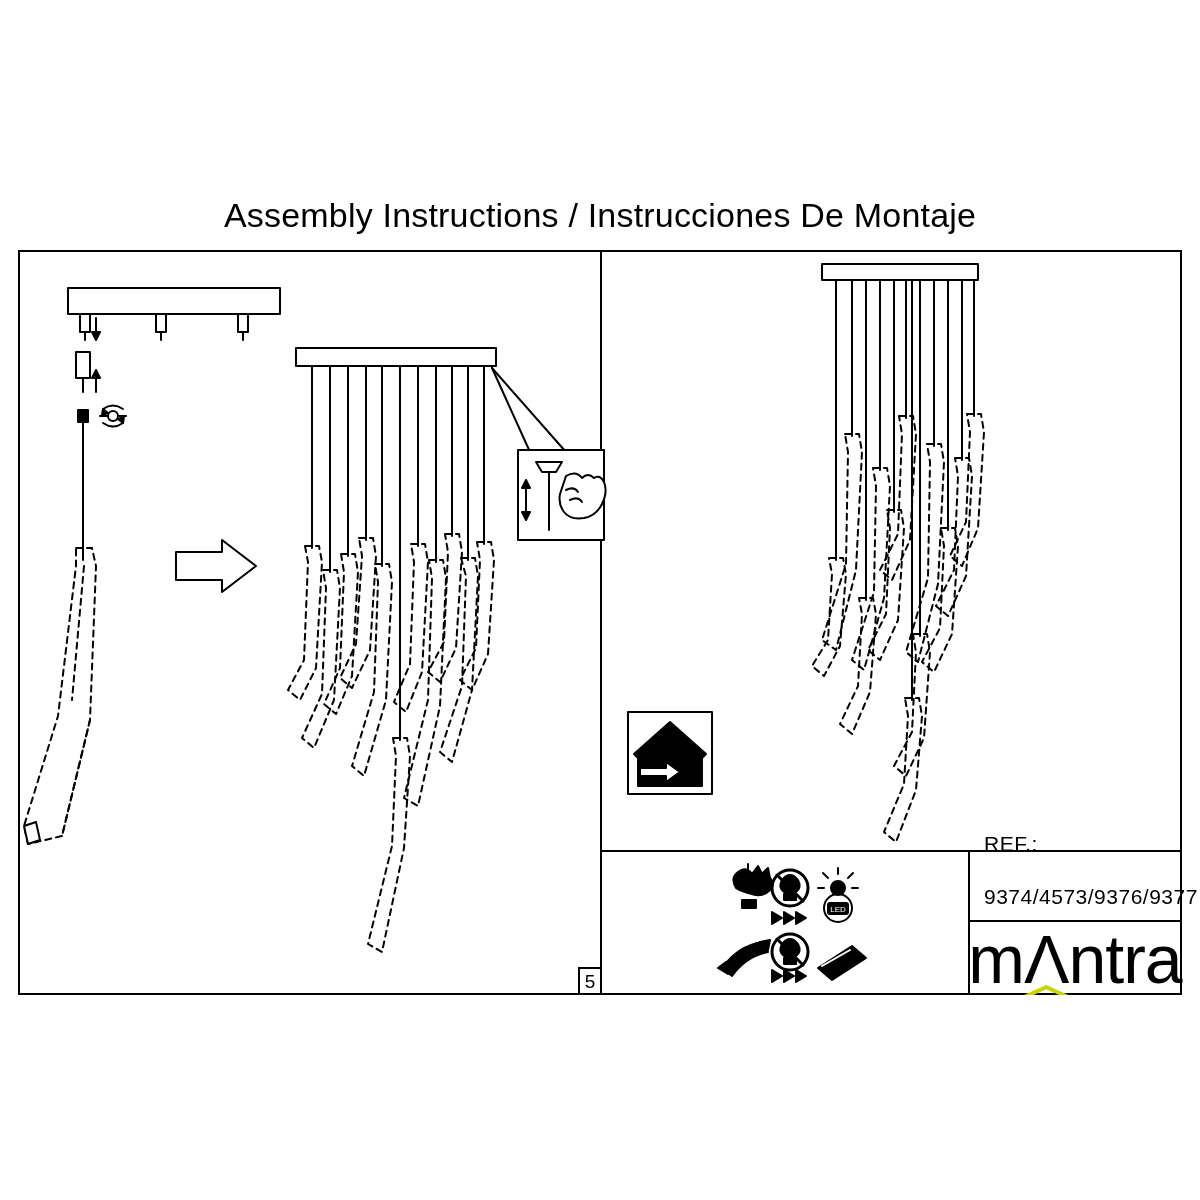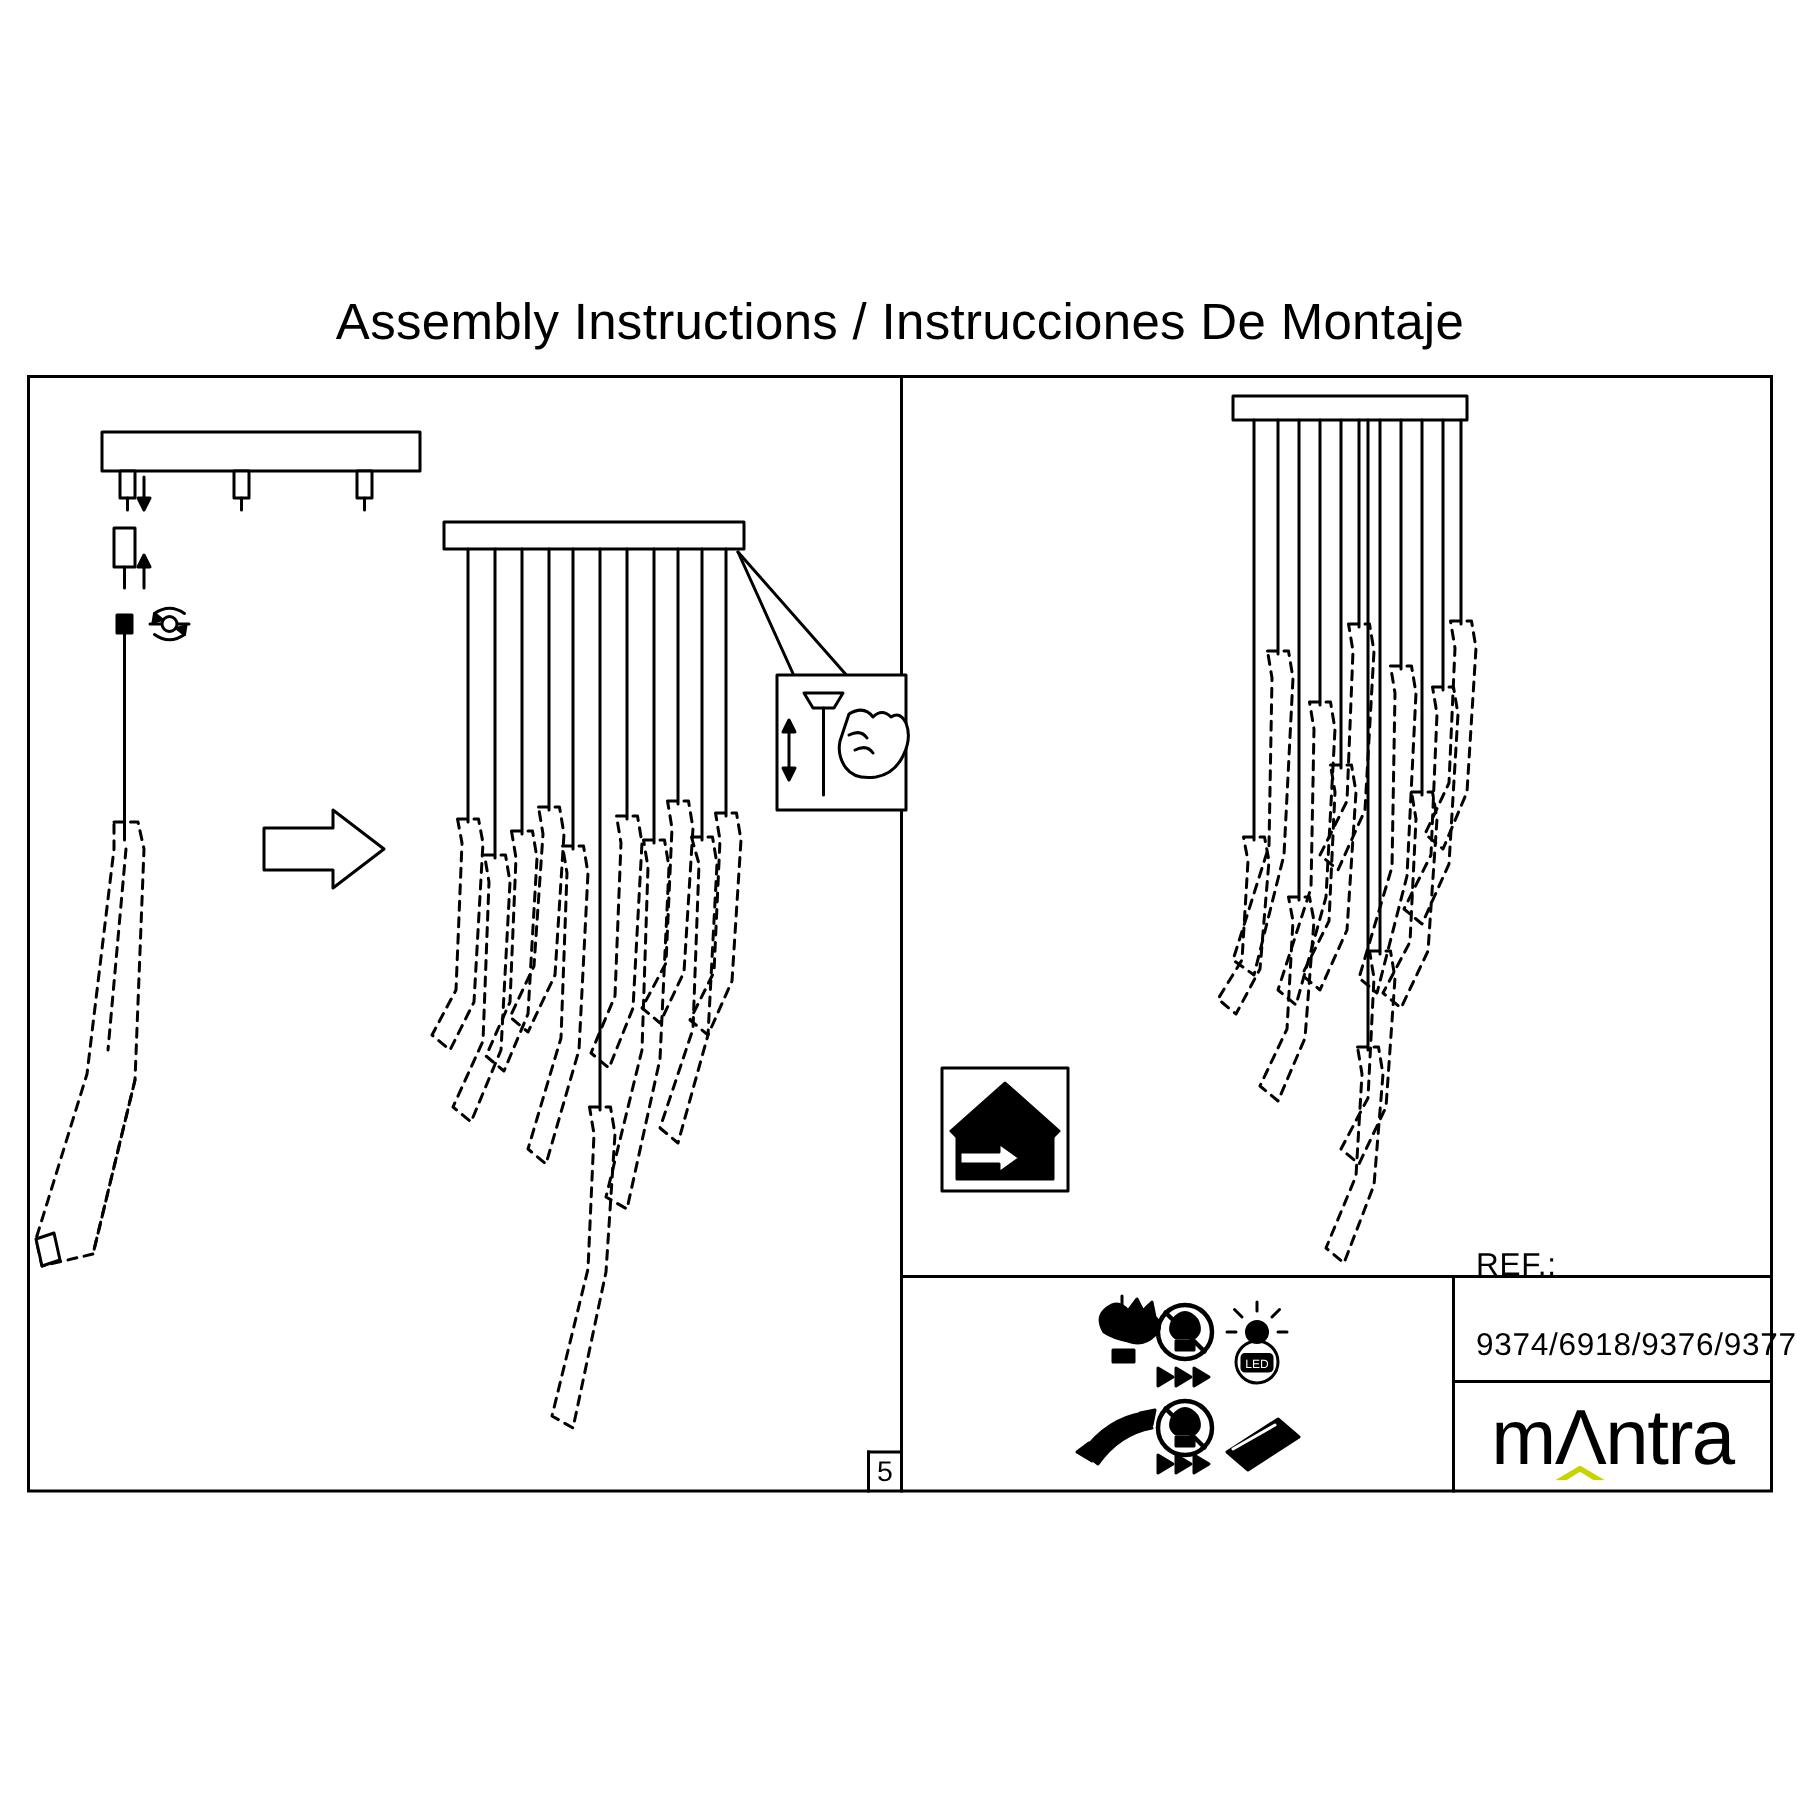--- a/index.html
+++ b/index.html
@@ -95,21 +95,21 @@
     position: absolute;
     left: 968px;
     top: 925px;
     width: 214px;
     height: 68px;
     display: flex;
     align-items: center;
     justify-content: center;
   }
   #brand-text {
-    font-size: 52px;
+    font-size: 68px;
     letter-spacing: -1px;
     line-height: 1;
     position: relative;
     white-space: nowrap;
   }
   .brand-a {
     color: #000;
     position: relative;
     display: inline-block;
   }
@@ -152,21 +152,21 @@
 
   <div id="title">Assembly Instructions / Instrucciones De Montaje</div>
 
   <div id="sheet"></div>
   <div id="v-divider"></div>
   <div id="h-divider"></div>
   <div id="v-divider2"></div>
   <div id="ref-line"></div>
 
   <div id="ref-label">REF.:</div>
-  <div id="ref-value">9374/6918/9376/9377</div>
+  <div id="ref-value">9374/4573/9376/9377</div>
 
   <div id="brand">
     <div id="brand-text"><span>m</span><span class="brand-a">Λ<span class="brand-a-accent"></span></span><span>ntra</span></div>
   </div>
 
   <div id="page-num">5</div>
 
   <svg id="art" viewBox="0 0 1200 1200" xmlns="http://www.w3.org/2000/svg">
     <g fill="none" stroke="#000" stroke-width="2" stroke-linecap="round" stroke-linejoin="round">
 

